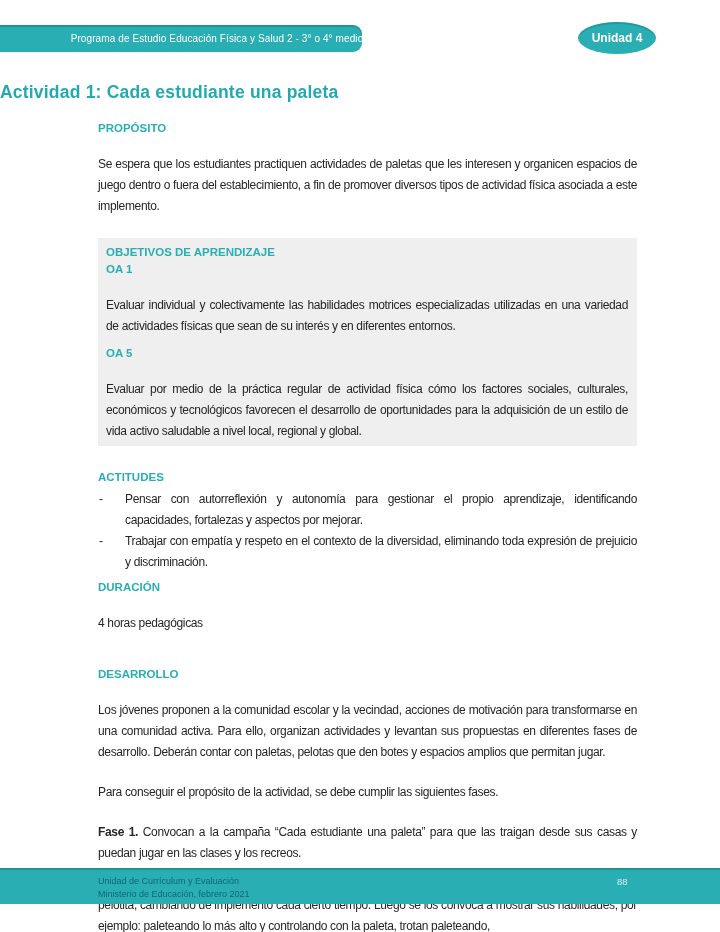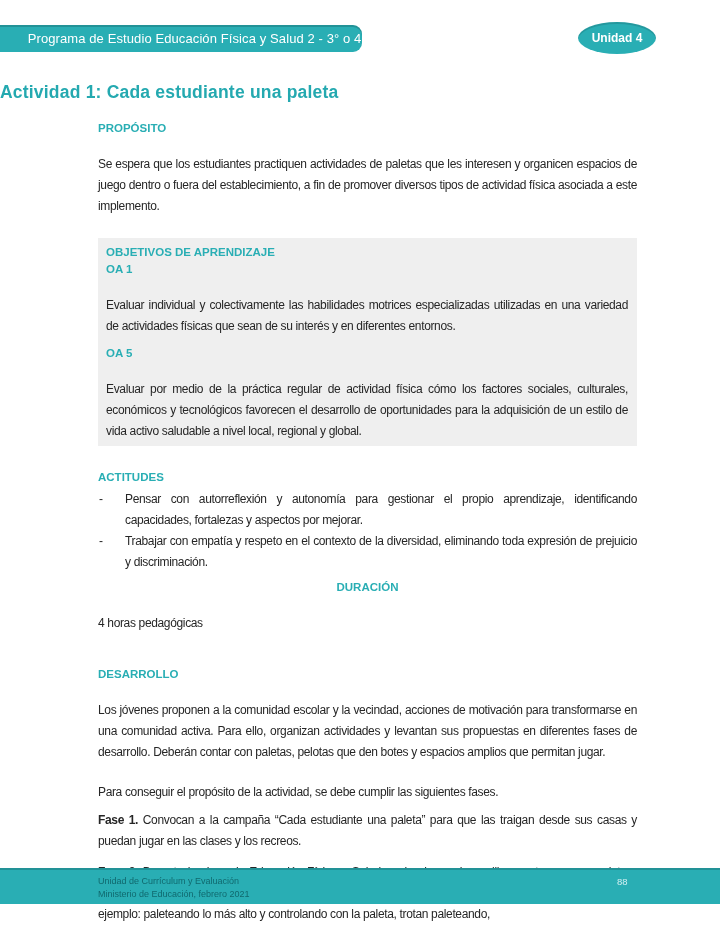--- a/index.html
+++ b/index.html
@@ -14,21 +14,21 @@
   }
   
   .header-bar{
     position:absolute;left:0;top:25px;width:362px;height:27px;
     background:#29AEB4;border-radius:0 9px 9px 0;
     box-shadow:inset 0 2px 0 rgba(0,0,0,0.16);
     display:flex;align-items:center;justify-content:center;
     padding-left:72px;box-sizing:border-box;
   }
   .header-bar span{
-    color:#ffffff;font-size:13px;letter-spacing:0.1px;white-space:nowrap;
+    color:#ffffff;font-size:10px;letter-spacing:0.1px;white-space:nowrap;
   }
   .unit-badge{
     position:absolute;left:578px;top:22px;width:78px;height:32px;
     background:#29AEB4;border-radius:50%;
     box-shadow:inset 0 2px 0 rgba(0,0,0,0.12);
     display:flex;align-items:center;justify-content:center;
   }
   .unit-badge span{color:#ffffff;font-size:12px;font-weight:bold;}
   
   .activity-title{
@@ -60,27 +60,27 @@
   .h-oa1{margin-top:3px;}
   .p-oa1{margin-top:2px;}
   .h-oa5{margin-top:9px;}
   .p-oa5{margin-top:2px;}
   .h-actitudes{margin-top:24px;}
   .actitudes-list{margin-top:5px;list-style:none;padding:0;}
   .actitudes-list li{
     position:relative;padding-left:27px;text-align:justify;
   }
   .actitudes-list .dash{position:absolute;left:1px;top:0;}
-  .h-duracion{margin-top:7px;text-align:center;}
+  .h-duracion{margin-top:7px;}
   .p-duracion{margin-top:4px;}
   .h-desarrollo{margin-top:33px;}
   .p-des-intro{margin-top:2px;}
   .p-fases-intro{margin-top:1px;}
   .p-fase{margin-top:2px;text-align:justify;}
-  .p-fase1{margin-top:7px;}
+  .p-fase1{margin-top:19px;}
   .p-fase2{margin-top:10px;}
   b.fase-label{font-weight:bold;}
   
   .footer-bar{
     position:absolute;left:0;top:868px;width:720px;height:36px;
     background:#29AEB4;
     box-shadow:inset 0 2px 0 rgba(0,0,0,0.16);
     box-sizing:border-box;padding:7px 0 0 98px;
   }
   .footer-bar .org{

